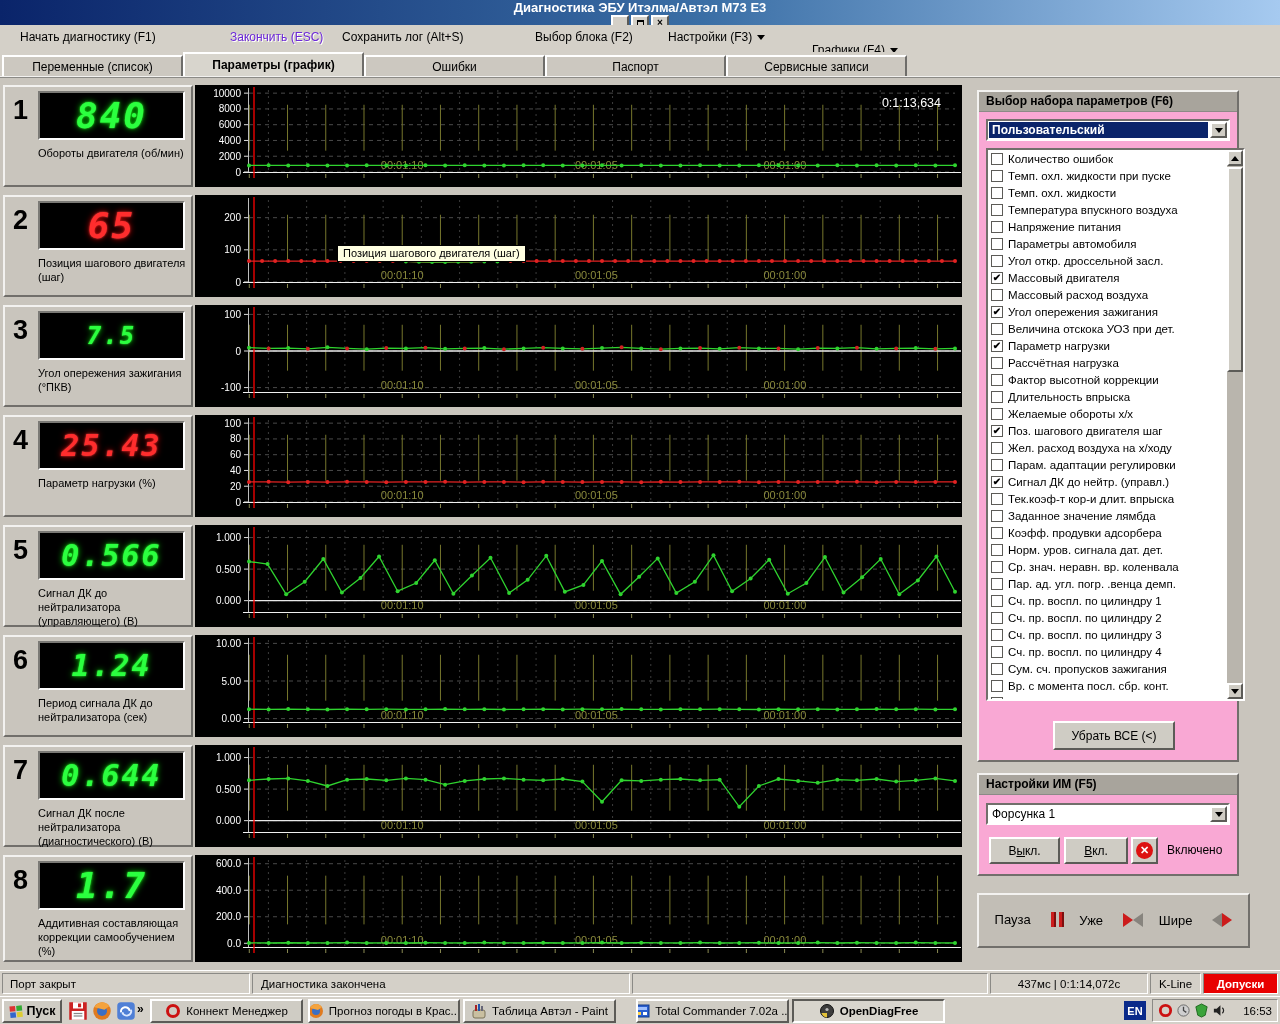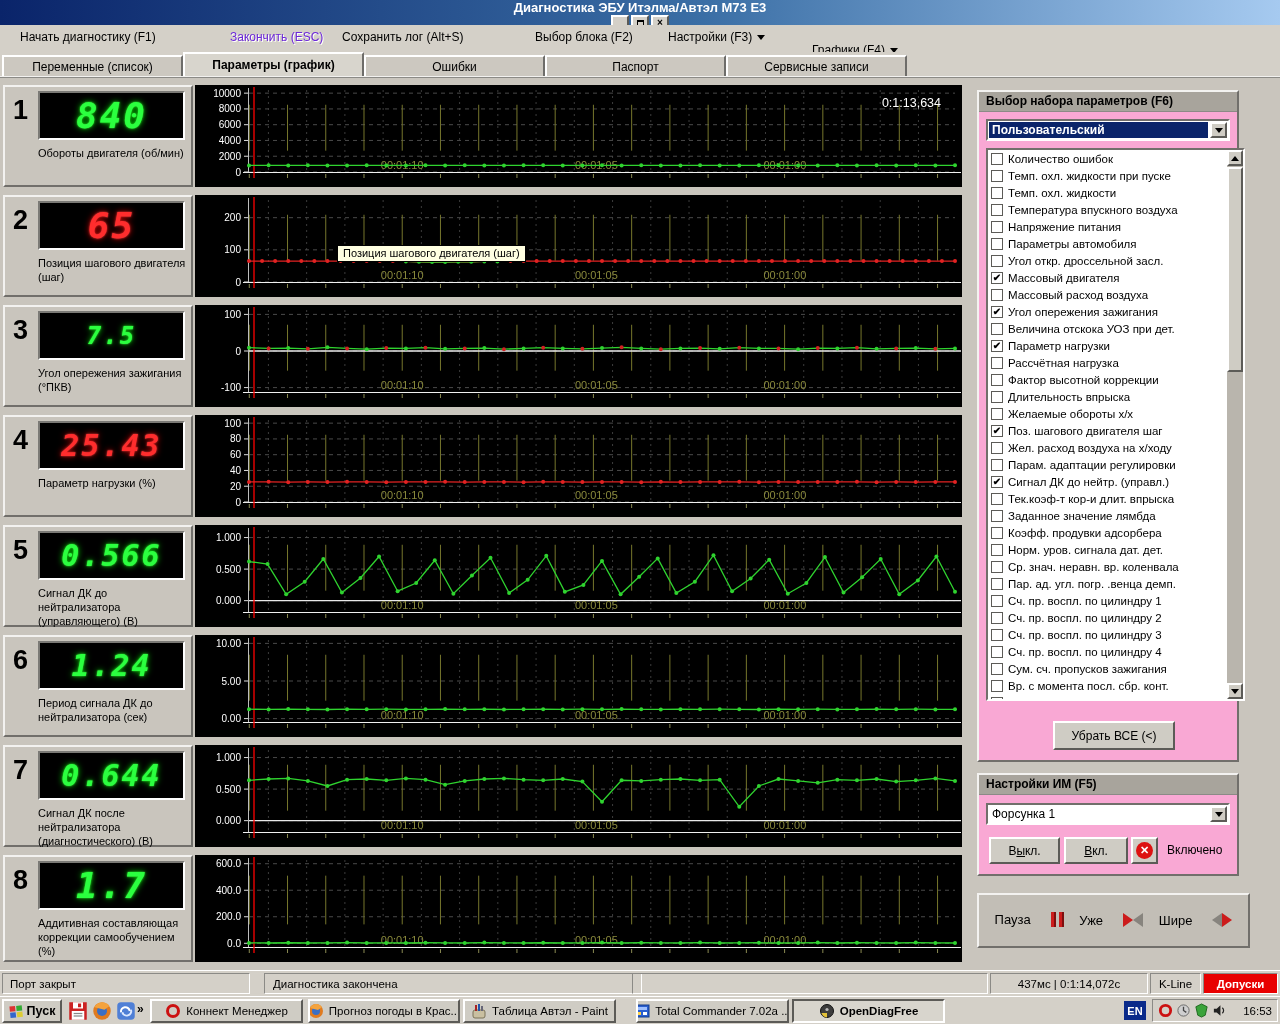--- a/index.html
+++ b/index.html
@@ -1351,21 +1351,21 @@
       <span>Шире</span>
       <span style="display:flex;">
           <span class="tri-l"></span>
           <span class="tri-r"></span>
         </span>
     </span>
   </div>
 
   <div class="statusbar">
     <div class="spanel" style="left:2px;width:248px;">Порт закрыт</div>
-    <div class="spanel" style="left:264px;width:378px;padding-left:8px;">Диагностика закончена</div>
+    <div class="spanel" style="left:252px;width:378px;padding-left:8px;">Диагностика закончена</div>
     <div class="spanel" style="left:632px;width:356px;"></div>
     <div class="spanel center" style="left:990px;width:158px;">437мс | 0:1:14,072с</div>
     <div class="spanel center" style="left:1150px;width:51px;">K-Line</div>
     <div class="spanel red" style="left:1203px;width:75px;">Допуски</div>
   </div>
 
   <div class="taskbar">
     <div class="startbtn push">
       <svg width="15" height="15" viewBox="0 0 16 16">
         <g transform="rotate(-6 8 8)">

